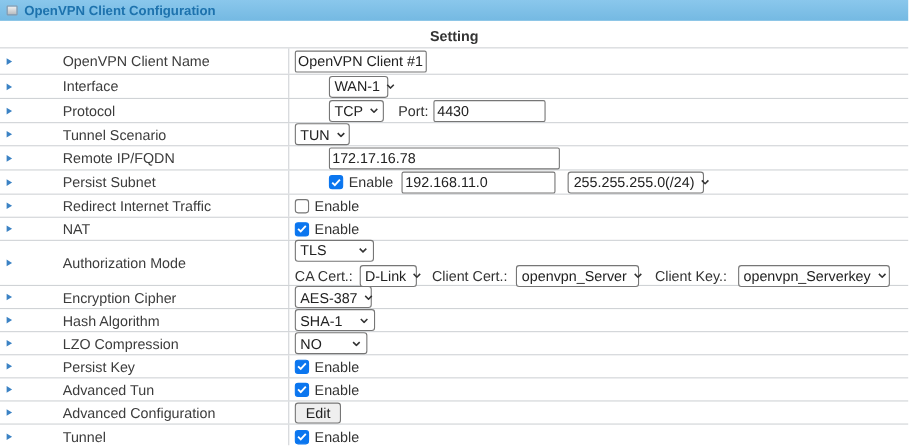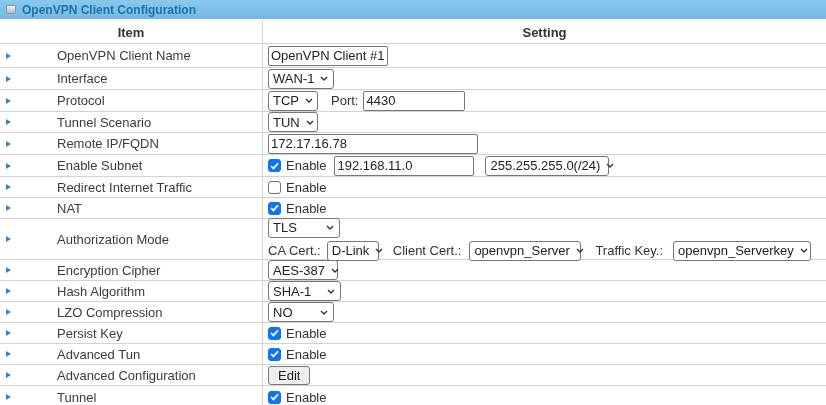--- a/index.html
+++ b/index.html
@@ -17,21 +17,21 @@
     background: linear-gradient(#f0f0f0, #b8bcc0);
     border: 1px solid #8a98a8; border-radius: 1px;
   }
   .titlebar .title { font-size: 12px; font-weight: bold; color: #1d72ad; }
 
   .gap { height: 2px; background:#fff; }
 
   
   .tbl { width: 826px; }
   .row { display: flex; border-bottom: 1px solid #d0d3d6; height: 21px; }
-  .row.h22 { height: 22px; }
+  .row.h22 { height: 22px; gap: 31px; }
   .row.hdr { height: 23px; }
   .row.r-first { height: 24px; }
   .row.r-auth { height: 41px; }
   .row.r-last { height: 22px; border-bottom: none; }
   .c-item {
     width: 263px; flex: none; border-right: 1px solid #d0d3d6;
     display: flex; align-items: center; padding-left: 6px;
   }
   .c-setting { flex: 1; display: flex; align-items: center; padding-left: 5px; }
   .hdr .c-item, .hdr .c-setting { justify-content: center; padding-left: 0; }
@@ -89,23 +89,20 @@
 
   <div class="titlebar">
     <span class="sq-icon"></span>
     <span class="title">OpenVPN Client Configuration</span>
   </div>
   <div class="gap"></div>
 
   <div class="tbl">
 
     <div class="row hdr">
-      <div class="c-item">
-        <span class="hdr-text">Item</span>
-      </div>
       <div class="c-setting">
         <span class="hdr-text">Setting</span>
       </div>
     </div>
 
     <div class="row r-first">
       <div class="c-item">
         <span class="tri"></span>
         <span class="lbl">OpenVPN Client Name</span>
       </div>
@@ -113,21 +110,21 @@
         <input class="txt" style="width: 120px;" value="OpenVPN Client #1">
       </div>
     </div>
 
     <div class="row h22">
       <div class="c-item">
         <span class="tri"></span>
         <span class="lbl">Interface</span>
       </div>
       <div class="c-setting">
-        <span class="sel" style="width:66px">
+        <span class="sel" style="width:54px">
           <span class="sel-text">WAN-1</span>
           <svg width="8" height="5" viewBox="0 0 8 5">
               <polyline points="1,1 4,4 7,1" stroke="#333" stroke-width="1.4" fill="none"></polyline>
             </svg>
         </span>
       </div>
     </div>
 
     <div class="row h22">
       <div class="c-item">
@@ -167,21 +164,21 @@
         <span class="lbl">Remote IP/FQDN</span>
       </div>
       <div class="c-setting">
         <input class="txt" style="width: 210px;" value="172.17.16.78">
       </div>
     </div>
 
     <div class="row h22">
       <div class="c-item">
         <span class="tri"></span>
-        <span class="lbl">Enable Subnet</span>
+        <span class="lbl">Persist Subnet</span>
       </div>
       <div class="c-setting">
         <span class="cb checked">
           <svg width="9" height="8" viewBox="0 0 9 8">
               <polyline points="1,4 3.4,6.4 8,1.4" stroke="#fff" stroke-width="1.7" fill="none"></polyline>
             </svg>
         </span>
         <span class="cb-label">Enable</span>
         <input class="txt" style="width: 140px; margin-left: 8px;" value="192.168.11.0">
         <span class="sel" style="width:124px; margin-left:11px">
@@ -243,21 +240,21 @@
                 <polyline points="1,1 4,4 7,1" stroke="#333" stroke-width="1.4" fill="none"></polyline>
               </svg>
           </span>
           <span class="inline-lbl" style="margin-left:14px">Client Cert.:</span>
           <span class="sel" style="width:112px; margin-left:8px">
             <span class="sel-text">openvpn_Server</span>
             <svg width="8" height="5" viewBox="0 0 8 5">
                 <polyline points="1,1 4,4 7,1" stroke="#333" stroke-width="1.4" fill="none"></polyline>
               </svg>
           </span>
-          <span class="inline-lbl" style="margin-left:14px">Traffic Key.:</span>
+          <span class="inline-lbl" style="margin-left:14px">Client Key.:</span>
           <span class="sel" style="width:138px; margin-left:10px">
             <span class="sel-text">openvpn_Serverkey</span>
             <svg width="8" height="5" viewBox="0 0 8 5">
                 <polyline points="1,1 4,4 7,1" stroke="#333" stroke-width="1.4" fill="none"></polyline>
               </svg>
           </span>
         </div>
       </div>
     </div>
 

